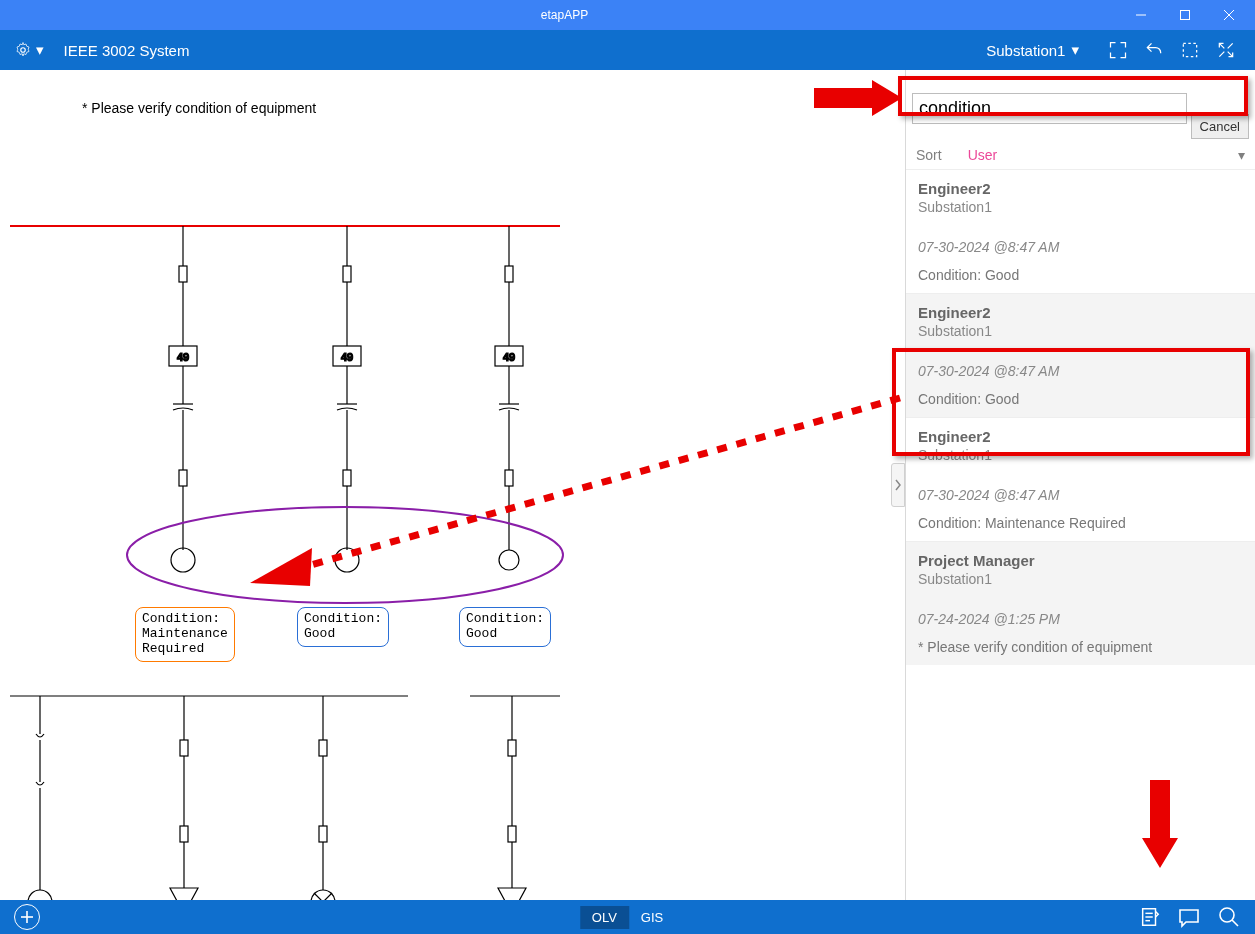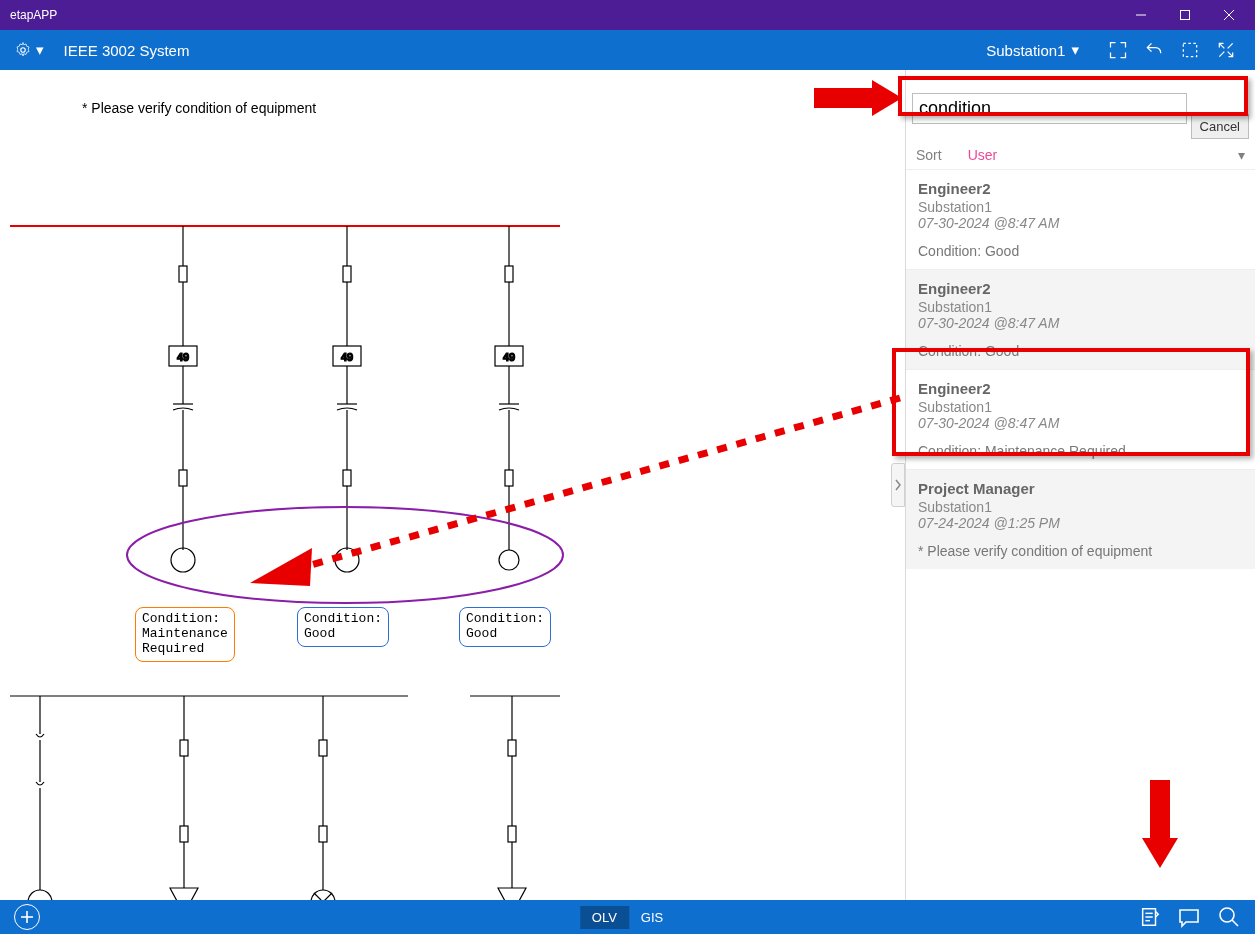--- a/index.html
+++ b/index.html
@@ -1,20 +1,20 @@
 <!DOCTYPE html>
 <html><head>
 <meta charset="utf-8">
 <style>
   * { box-sizing: border-box; margin: 0; padding: 0; }
   html, body { width: 1255px; height: 934px; font-family: "Segoe UI", Arial, sans-serif; overflow: hidden; }
   body { display: flex; flex-direction: column; background: #fff; }
 
   
-  .titlebar { height: 30px; background: #4c1d95; color: #fff; display: flex; align-items: center; padding: 0 4px 0 10px; font-size: 12px; }
+  .titlebar { height: 30px; background: #3b82f6; color: #fff; display: flex; align-items: center; padding: 0 4px 0 10px; font-size: 12px; text-align: center; }
   .titlebar .title { flex: 1; }
   .titlebar .winbtn { width: 44px; height: 30px; display:flex; align-items:center; justify-content:center; cursor:pointer; }
   .titlebar svg { stroke: #fff; fill: none; }
 
   
   .toolbar { height: 40px; background: #0f6fce; color: #fff; display: flex; align-items: center; padding: 0 14px; font-size: 15px; }
   .toolbar .gear { display:flex; align-items:center; gap:4px; margin-right: 20px; cursor:pointer; }
   .toolbar .proj { font-weight: 400; }
   .toolbar .spacer { flex:1; }
   .toolbar .subsel { display:flex; align-items:center; gap:6px; cursor:pointer; margin-right: 18px; }
@@ -45,21 +45,21 @@
   .sortrow { display:flex; align-items:center; padding:2px 10px 6px 10px; color:#808080; font-size:14px; }
   .sortrow .lbl { margin-right:14px; }
   .sortrow .val { color:#ec4899;margin-left:12px; }
   .sortrow .dd { margin-left:auto; color:#808080; cursor:pointer; }
 
   .comments { flex:1; overflow:auto; }
   .comment { padding:10px 12px 10px 12px; border-top:1px solid #eee; }
   .comment.alt { background:#f4f4f4; }
   .comment .author { color:#666; font-weight:600; font-size:15px; margin-bottom:2px; }
   .comment .loc { color:#888; font-size:14px; }
-  .comment .ts { color:#888; font-style:italic; font-size:14px; }
+  .comment .ts { color:#888; font-style:italic; font-size:14px;margin-top:24px; }
   .comment .body { color:#777; font-size:14px; margin-top:12px; }
 
   
   .hl { position:absolute; border:4px solid #e80000; box-shadow:3px 3px 5px rgba(0,0,0,0.3); pointer-events:none; }
   .arrow-solid { position:absolute; pointer-events:none; }
 
   
   .bottombar { height:34px; background:#0f6fce; color:#fff; display:flex; align-items:center; padding:0 14px; }
   .bottombar .addbtn { width:26px; height:26px; border:1.5px solid #fff; border-radius:50%; display:flex; align-items:center; justify-content:center; cursor:pointer; }
   .bottombar .center { position:absolute; left:50%; transform:translateX(-50%); display:flex; align-items:center; gap:0; }

